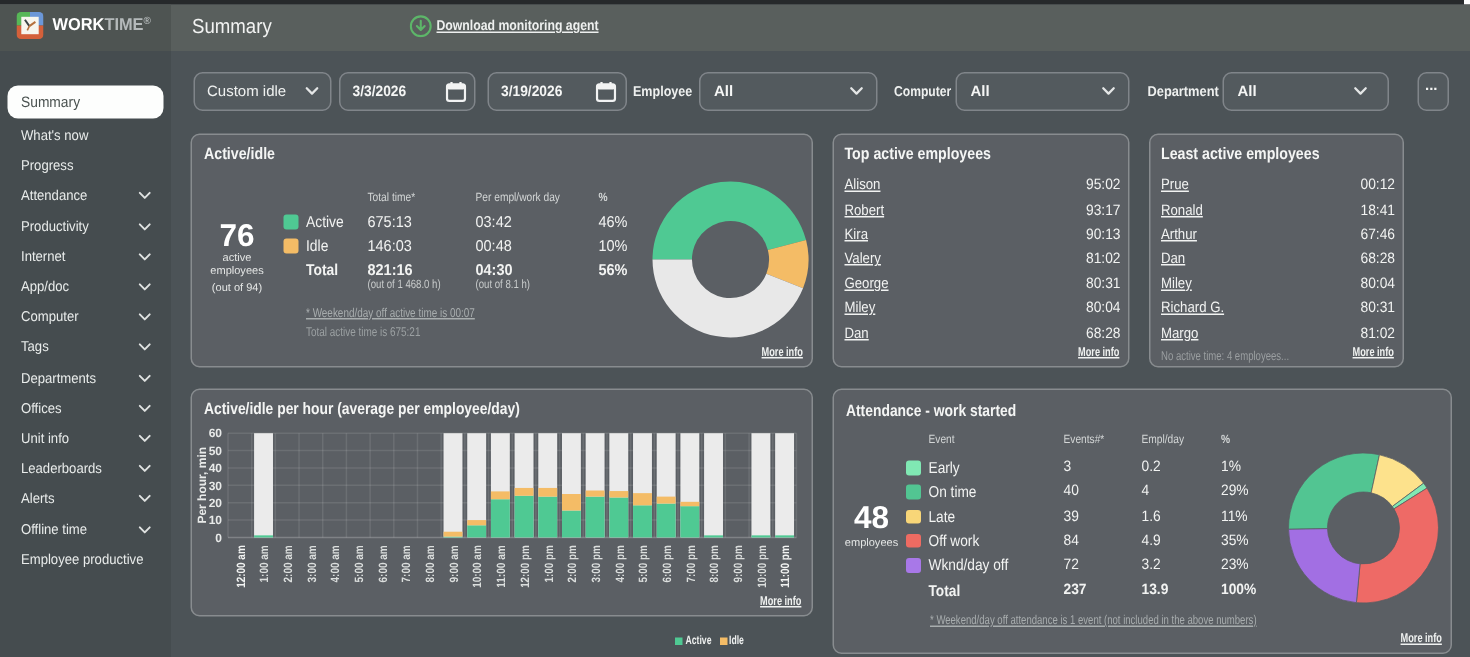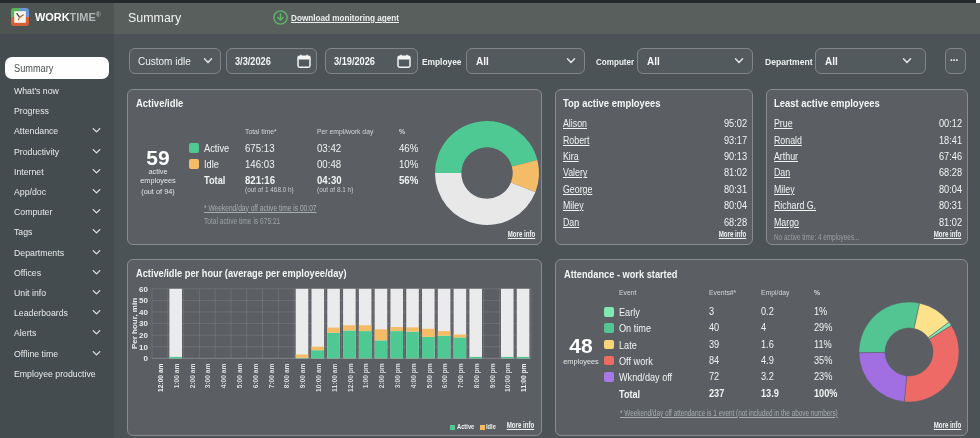--- a/index.html
+++ b/index.html
@@ -130,21 +130,21 @@
 <div style="position:absolute;height:26px;top:48px;border:1px solid #80858a;border-radius:6px;background:rgba(255,255,255,0.045);left:815px;width:111px"></div>
 <div style="position:absolute;top:56px;font-size:10px;color:#f5f6f5;white-space:nowrap;left:825px;font-weight:600;">All</div>
 <svg class="abs" style="left:902px;top:57px" width="10" height="8" viewBox="0 0 10 8">
       <path d="M1.5 1.8 5 5.4 8.5 1.8" fill="none" stroke="#e4e6e6" stroke-width="1.5" stroke-linecap="round" stroke-linejoin="round"></path>
     </svg>
 <div style="position:absolute;height:26px;top:48px;border:1px solid #80858a;border-radius:6px;background:rgba(255,255,255,0.045);left:945px;width:21px"></div>
 <div style="position:absolute;top:52px;font-size:10px;color:#f5f6f5;white-space:nowrap;left:950px;font-weight:700;">...</div>
 <div class="panel" style="left:127px;top:89px;width:415px;height:156px">
 <div style="position:absolute;top:6.5px;font-size:11px;color:#f4f5f4;white-space:nowrap;left:8px;transform:scaleX(0.86);transform-origin:0 50%;font-weight:700;">Active/idle</div>
 <div class="abs" style="left:0px;top:58px;width:60px;text-align:center;color:#fff">
-<div style="font-size:21px;font-weight:700;line-height:20px">59</div>
+<div style="font-size:21px;font-weight:700;line-height:20px">76</div>
 <div style="font-size:8px;color:#e4e6e5;line-height:8px;transform:scale(0.92)">active</div>
 <div style="font-size:8px;color:#e4e6e5;line-height:8px;transform:scale(0.92);margin-top:1px">employees</div>
 <div style="font-size:8px;color:#e4e6e5;line-height:8px;transform:scale(0.92);margin-top:3px">(out of 94)</div>
       </div>
 <div style="position:absolute;top:37px;font-size:8px;color:#d3d6d6;white-space:nowrap;left:116.5px;transform:scaleX(0.85);transform-origin:0 50%;">Total time*</div>
 <div style="position:absolute;top:37px;font-size:8px;color:#d3d6d6;white-space:nowrap;left:189.3px;transform:scaleX(0.85);transform-origin:0 50%;">Per empl/work day</div>
 <div style="position:absolute;top:37px;font-size:8px;color:#d3d6d6;white-space:nowrap;left:271px;transform:scaleX(0.85);transform-origin:0 50%;font-weight:700;">%</div>
 <div class="abs" style="left:61px;top:52.5px;width:10px;height:10px;background:#4fc993;border-radius:2px"></div>
 <div style="position:absolute;top:51.5px;font-size:10.5px;color:#f2f3f2;white-space:nowrap;left:76px;transform:scaleX(0.88);transform-origin:0 50%;">Active</div>
 <div style="position:absolute;top:51.5px;font-size:10.5px;color:#f2f3f2;white-space:nowrap;left:116.5px;transform:scaleX(0.92);transform-origin:0 50%;">675:13</div>
@@ -181,40 +181,40 @@
       <div style="position:absolute;top:77.4px;font-size:10px;color:#f2f3f2;white-space:nowrap;left:7px;transform:scaleX(0.88);transform-origin:0 50%;"><span class="u">Valery</span></div>
       <div style="position:absolute;top:77.4px;font-size:10px;color:#f2f3f2;white-space:nowrap;right:5px;transform:scaleX(0.92);transform-origin:100% 50%;">81:02</div>
       <div style="position:absolute;top:93.8px;font-size:10px;color:#f2f3f2;white-space:nowrap;left:7px;transform:scaleX(0.88);transform-origin:0 50%;"><span class="u">George</span></div>
       <div style="position:absolute;top:93.8px;font-size:10px;color:#f2f3f2;white-space:nowrap;right:5px;transform:scaleX(0.92);transform-origin:100% 50%;">80:31</div>
       <div style="position:absolute;top:110.2px;font-size:10px;color:#f2f3f2;white-space:nowrap;left:7px;transform:scaleX(0.88);transform-origin:0 50%;"><span class="u">Miley</span></div>
       <div style="position:absolute;top:110.2px;font-size:10px;color:#f2f3f2;white-space:nowrap;right:5px;transform:scaleX(0.92);transform-origin:100% 50%;">80:04</div>
       <div style="position:absolute;top:126.6px;font-size:10px;color:#f2f3f2;white-space:nowrap;left:7px;transform:scaleX(0.88);transform-origin:0 50%;"><span class="u">Dan</span></div>
       <div style="position:absolute;top:126.6px;font-size:10px;color:#f2f3f2;white-space:nowrap;right:5px;transform:scaleX(0.92);transform-origin:100% 50%;">68:28</div>
       <div style="position:absolute;right:6px;bottom:5px;font-size:8.5px;font-weight:700;color:#f0f2f1;text-decoration:underline;transform:scaleX(0.72);transform-origin:100% 50%;white-space:nowrap">More info</div>
     </div>
-<div class="panel" style="left:766px;top:89px;width:202px;height:156px">
+<div class="panel" style="left:766px;top:89px;width:170px;height:156px">
       <div style="position:absolute;top:6.5px;font-size:11px;color:#f4f5f4;white-space:nowrap;left:7px;transform:scaleX(0.86);transform-origin:0 50%;font-weight:700;">Least active employees</div>
       <div style="position:absolute;top:28.200000000000003px;font-size:10px;color:#f2f3f2;white-space:nowrap;left:7px;transform:scaleX(0.88);transform-origin:0 50%;"><span class="u">Prue</span></div>
       <div style="position:absolute;top:28.200000000000003px;font-size:10px;color:#f2f3f2;white-space:nowrap;right:5px;transform:scaleX(0.92);transform-origin:100% 50%;">00:12</div>
       <div style="position:absolute;top:44.6px;font-size:10px;color:#f2f3f2;white-space:nowrap;left:7px;transform:scaleX(0.88);transform-origin:0 50%;"><span class="u">Ronald</span></div>
       <div style="position:absolute;top:44.6px;font-size:10px;color:#f2f3f2;white-space:nowrap;right:5px;transform:scaleX(0.92);transform-origin:100% 50%;">18:41</div>
       <div style="position:absolute;top:61.0px;font-size:10px;color:#f2f3f2;white-space:nowrap;left:7px;transform:scaleX(0.88);transform-origin:0 50%;"><span class="u">Arthur</span></div>
       <div style="position:absolute;top:61.0px;font-size:10px;color:#f2f3f2;white-space:nowrap;right:5px;transform:scaleX(0.92);transform-origin:100% 50%;">67:46</div>
       <div style="position:absolute;top:77.4px;font-size:10px;color:#f2f3f2;white-space:nowrap;left:7px;transform:scaleX(0.88);transform-origin:0 50%;"><span class="u">Dan</span></div>
       <div style="position:absolute;top:77.4px;font-size:10px;color:#f2f3f2;white-space:nowrap;right:5px;transform:scaleX(0.92);transform-origin:100% 50%;">68:28</div>
       <div style="position:absolute;top:93.8px;font-size:10px;color:#f2f3f2;white-space:nowrap;left:7px;transform:scaleX(0.88);transform-origin:0 50%;"><span class="u">Miley</span></div>
       <div style="position:absolute;top:93.8px;font-size:10px;color:#f2f3f2;white-space:nowrap;right:5px;transform:scaleX(0.92);transform-origin:100% 50%;">80:04</div>
       <div style="position:absolute;top:110.2px;font-size:10px;color:#f2f3f2;white-space:nowrap;left:7px;transform:scaleX(0.88);transform-origin:0 50%;"><span class="u">Richard G.</span></div>
       <div style="position:absolute;top:110.2px;font-size:10px;color:#f2f3f2;white-space:nowrap;right:5px;transform:scaleX(0.92);transform-origin:100% 50%;">80:31</div>
       <div style="position:absolute;top:126.6px;font-size:10px;color:#f2f3f2;white-space:nowrap;left:7px;transform:scaleX(0.88);transform-origin:0 50%;"><span class="u">Margo</span></div>
       <div style="position:absolute;top:126.6px;font-size:10px;color:#f2f3f2;white-space:nowrap;right:5px;transform:scaleX(0.92);transform-origin:100% 50%;">81:02</div>
       <div style="position:absolute;top:142px;font-size:8.5px;color:#9b9fa1;white-space:nowrap;left:7px;transform:scaleX(0.75);transform-origin:0 50%;">No active time: 4 employees...</div>
       <div style="position:absolute;right:6px;bottom:5px;font-size:8.5px;font-weight:700;color:#f0f2f1;text-decoration:underline;transform:scaleX(0.72);transform-origin:100% 50%;white-space:nowrap">More info</div>
     </div>
-<div class="panel" style="left:127px;top:259px;width:415px;height:177px">
+<div class="panel" style="left:127px;top:259px;width:415px;height:152px">
 <div style="position:absolute;top:6.5px;font-size:11px;color:#f4f5f4;white-space:nowrap;left:8px;transform:scaleX(0.84);transform-origin:0 50%;font-weight:700;">Active/idle per hour (average per employee/day)</div>
 <svg class="abs" style="left:0;top:0" width="415" height="177" viewBox="0 0 415 177">
         <line x1="24.0" y1="98.30" x2="402.96" y2="98.30" stroke="rgba(255,255,255,0.22)" stroke-width="1"></line>
         <line x1="24.0" y1="86.72" x2="402.96" y2="86.72" stroke="rgba(255,255,255,0.1)" stroke-width="1"></line>
         <line x1="24.0" y1="75.13" x2="402.96" y2="75.13" stroke="rgba(255,255,255,0.1)" stroke-width="1"></line>
         <line x1="24.0" y1="63.55" x2="402.96" y2="63.55" stroke="rgba(255,255,255,0.1)" stroke-width="1"></line>
         <line x1="24.0" y1="51.97" x2="402.96" y2="51.97" stroke="rgba(255,255,255,0.1)" stroke-width="1"></line>
         <line x1="24.0" y1="40.38" x2="402.96" y2="40.38" stroke="rgba(255,255,255,0.1)" stroke-width="1"></line>
         <line x1="24.0" y1="28.80" x2="402.96" y2="28.80" stroke="rgba(255,255,255,0.1)" stroke-width="1"></line>
         <line x1="24.00" y1="28.8" x2="24.00" y2="98.3" stroke="rgba(255,255,255,0.10)" stroke-width="1"></line>

